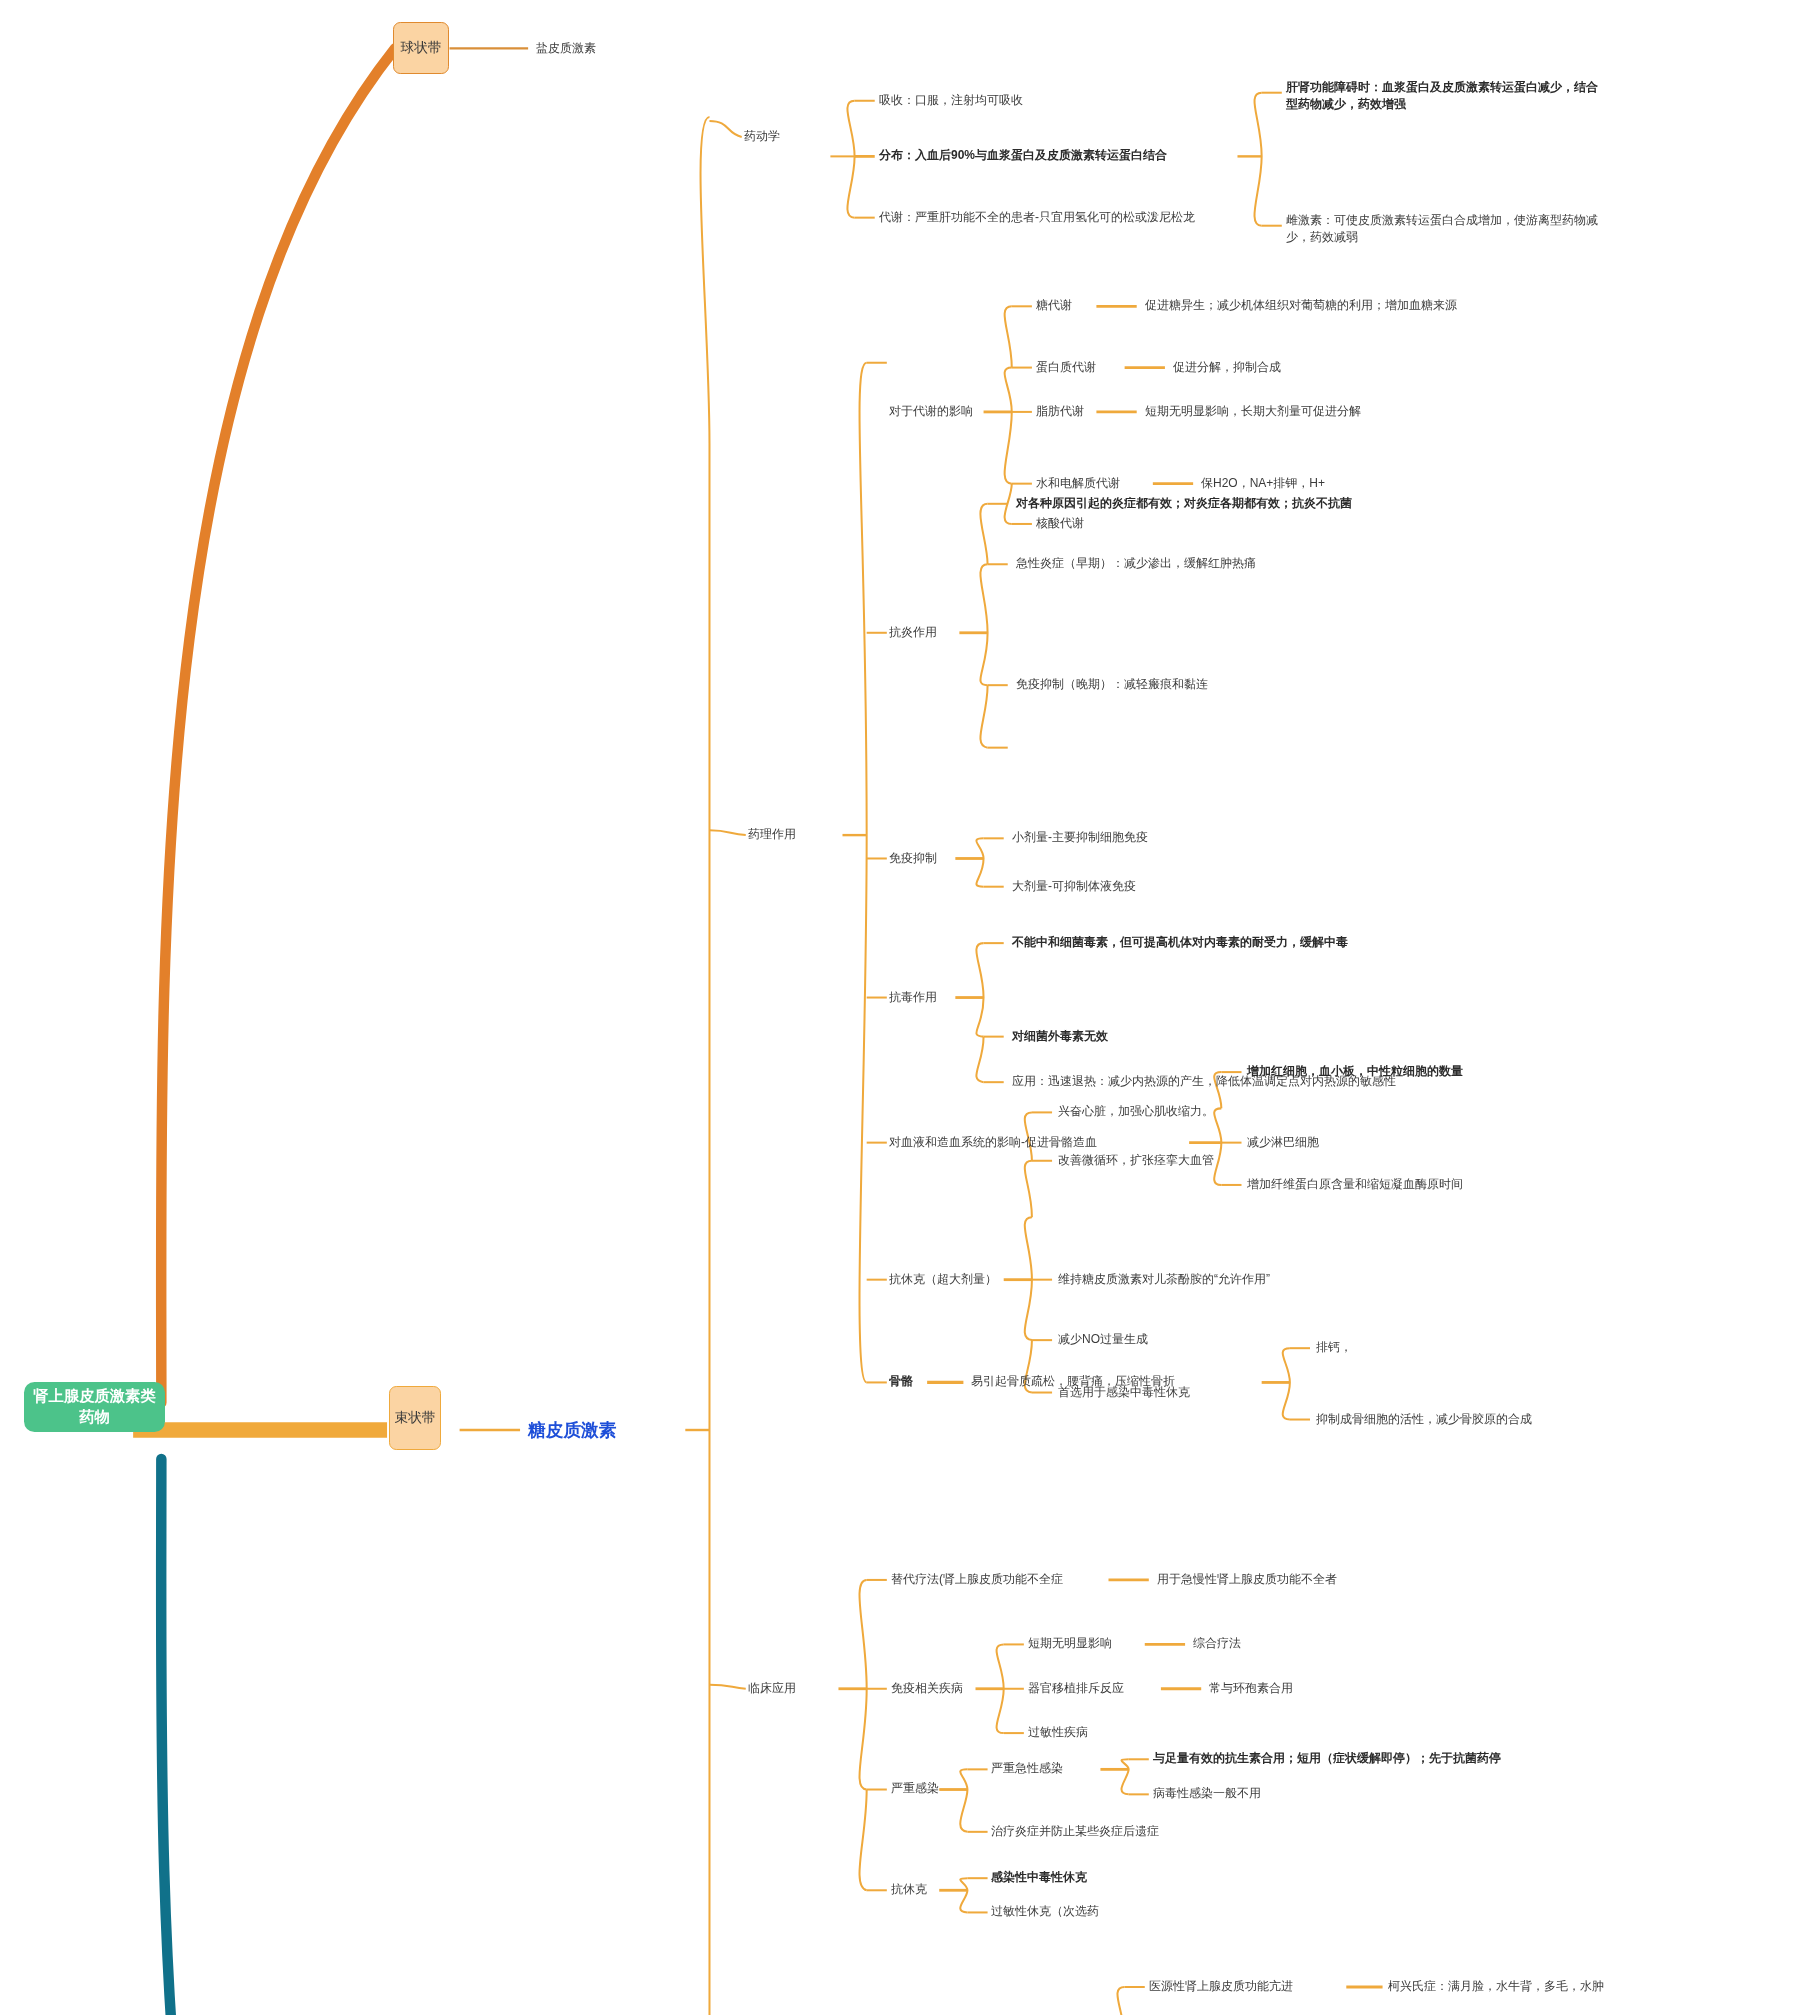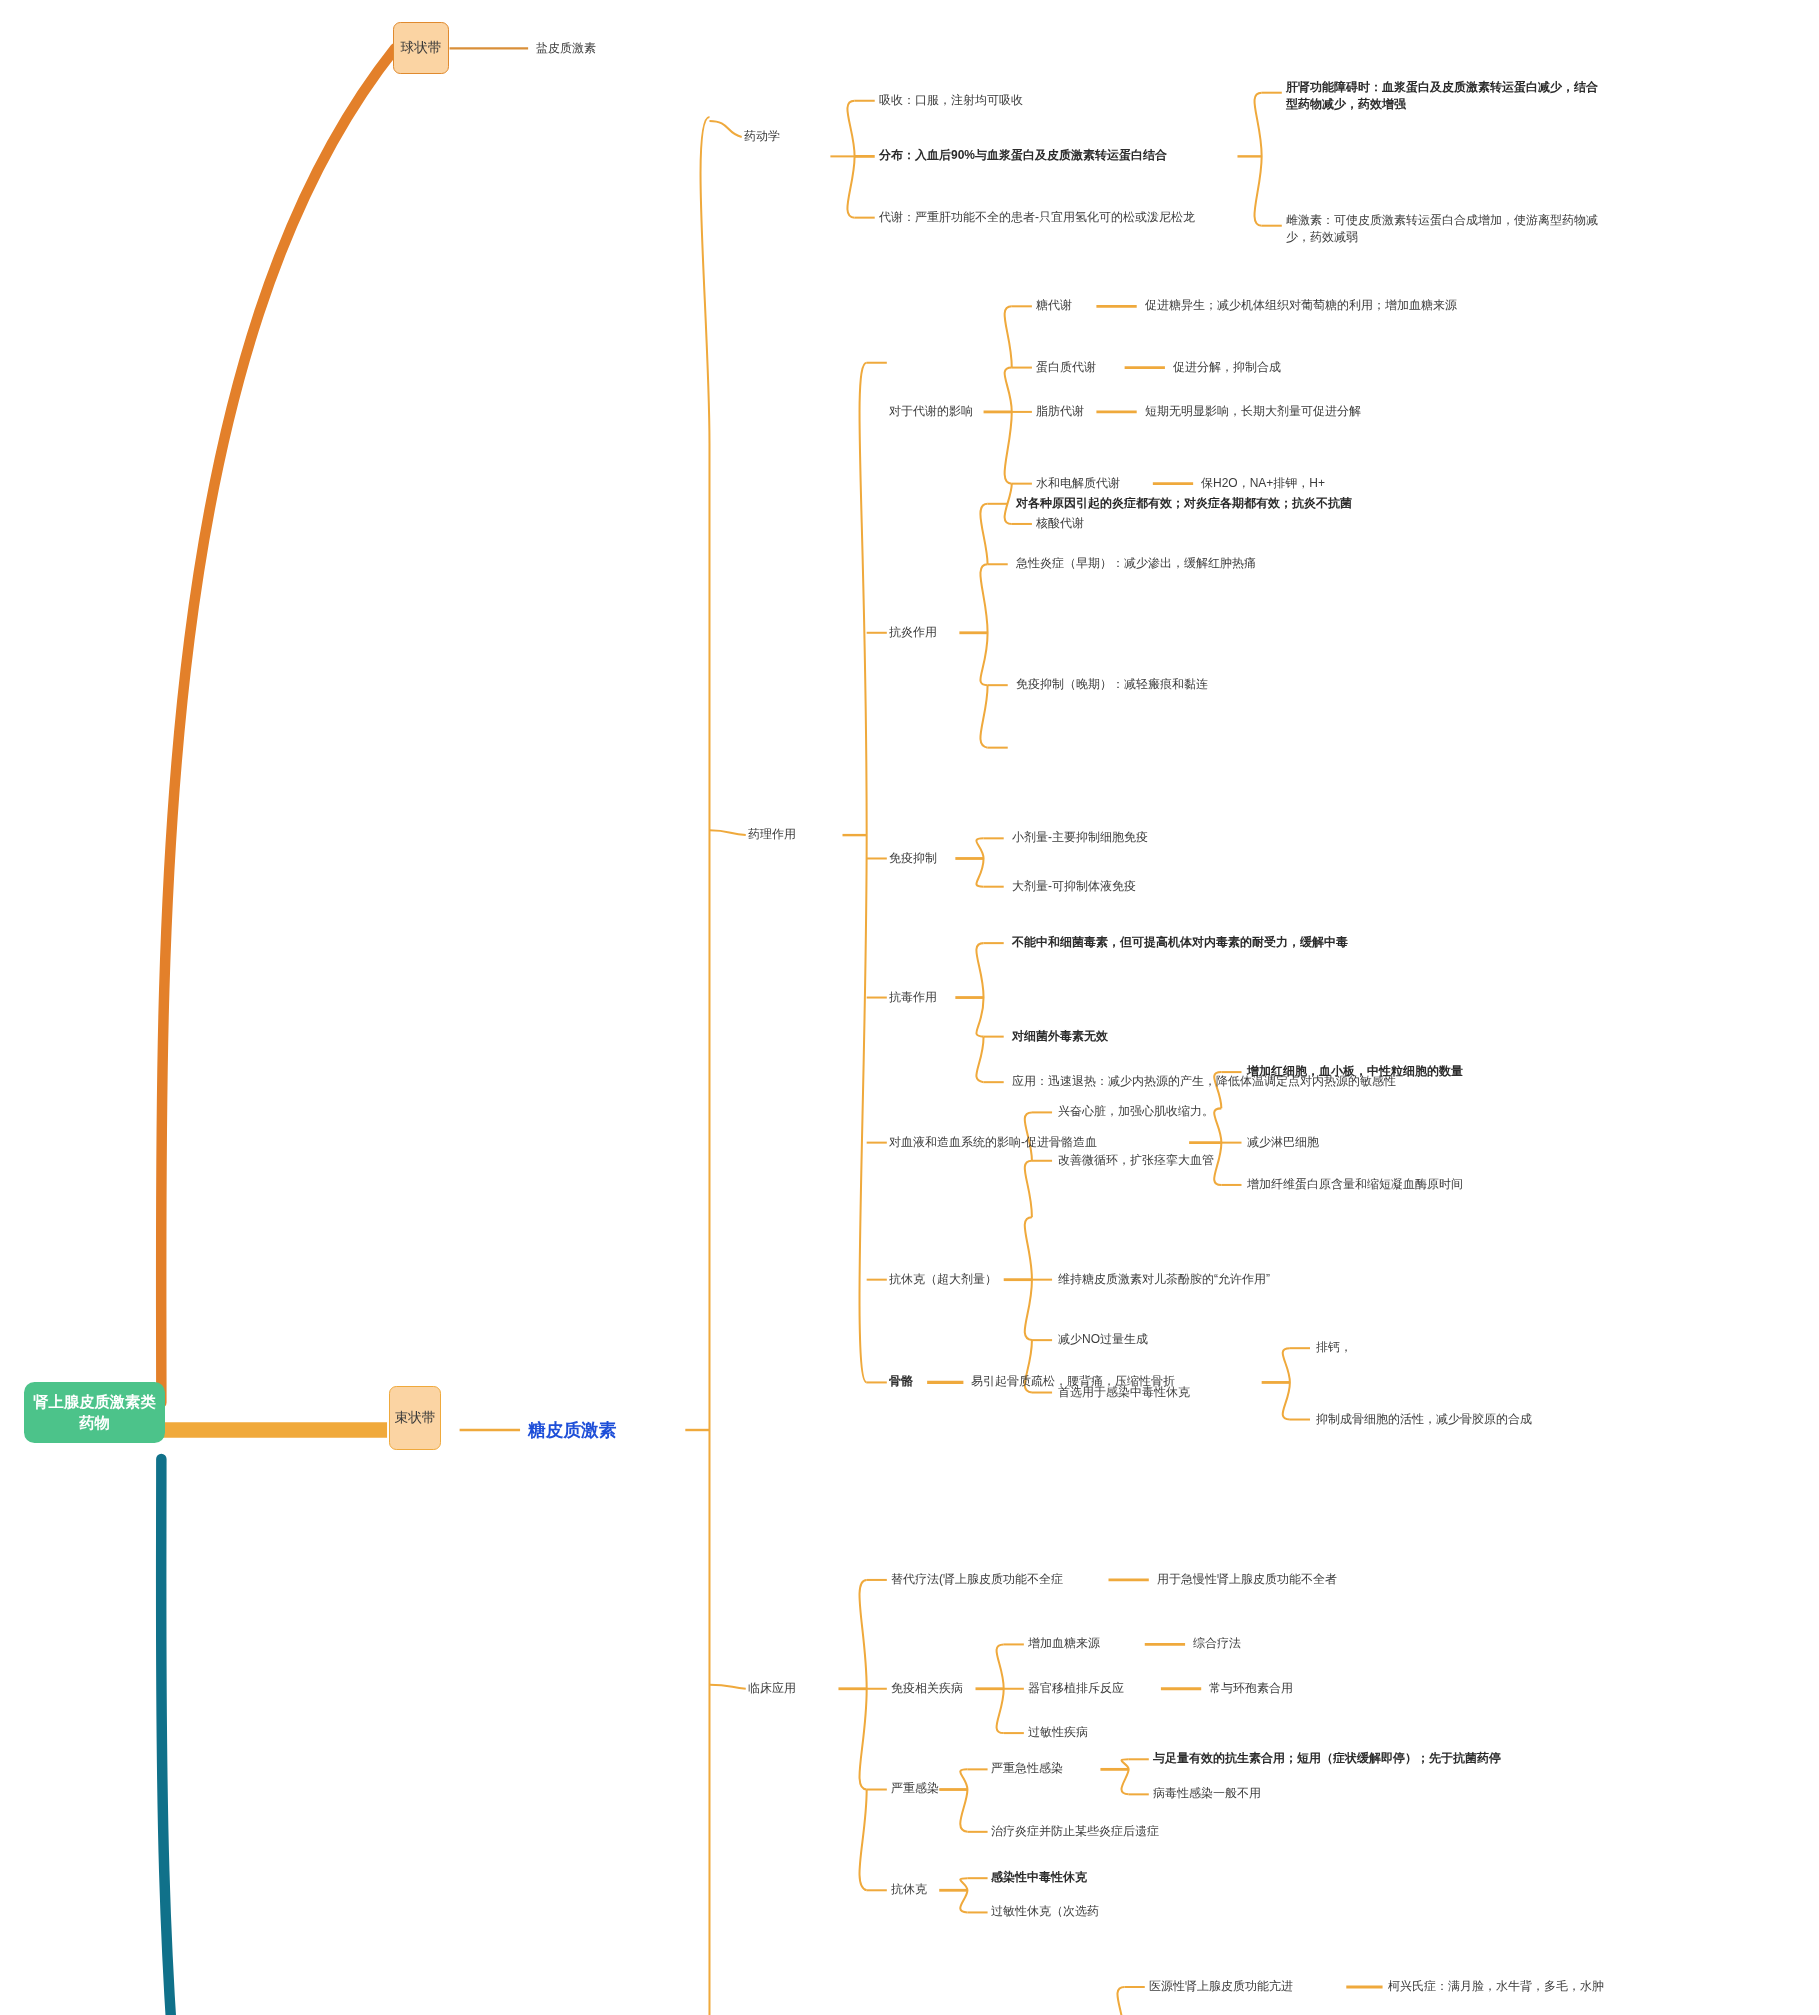--- a/index.html
+++ b/index.html
@@ -206,21 +206,21 @@
     <path d="M 2380 6090 L 2430 6090" stroke="#efa93c" stroke-width="5" fill="none"></path>
     <path d="M 2380 6195 L 2430 6195" stroke="#efa93c" stroke-width="5" fill="none"></path>
     <path d="M 2380 6315 L 2430 6315" stroke="#efa93c" stroke-width="5" fill="none"></path>
 
     <path d="M 2080 6474 L 2150 6474" stroke="#efa93c" stroke-width="8" fill="none"></path>
     <path d="M 2150 6430 C 2110 6430 2150 6450 2150 6474 C 2150 6500 2110 6530 2150 6533" stroke="#efa93c" stroke-width="5" fill="none"></path>
     <path d="M 2150 6430 L 2200 6430" stroke="#efa93c" stroke-width="5" fill="none"></path>
     <path d="M 2150 6533 L 2200 6533" stroke="#efa93c" stroke-width="5" fill="none"></path>
   </svg>
 
-  <div class="root" style="left:24px;top:1382px;width:141px;height:61px;">
+  <div class="root" style="left:24px;top:1382px;width:141px;height:50px;">
     <span>肾上腺皮质激素类药物</span>
   </div>
 
   <div class="zone orange" style="left:393px;top:22px;width:56px;height:52px;">
     <span>球状带</span>
   </div>
   <div class="side-label" style="left:536px;top:40px;">盐皮质激素</div>
 
   <div class="zone yellow" style="left:389px;top:1386px;width:52px;height:64px;">
     <span>束状带</span>
@@ -282,21 +282,21 @@
   <div class="node" style="left:971px;top:1373px;">易引起骨质疏松，腰背痛，压缩性骨折</div>
   <div class="node" style="left:1316px;top:1339px;">排钙，</div>
   <div class="node wrap" style="left:1316px;top:1411px;width:439px;">抑制成骨细胞的活性，减少骨胶原的合成</div>
 
   <div class="node" style="left:748px;top:1680px;">临床应用</div>
 
   <div class="node" style="left:891px;top:1571px;">替代疗法(肾上腺皮质功能不全症</div>
   <div class="node" style="left:1157px;top:1571px;">用于急慢性肾上腺皮质功能不全者</div>
 
   <div class="node" style="left:891px;top:1680px;">免疫相关疾病</div>
-  <div class="node" style="left:1028px;top:1635px;">增加血糖来源</div>
+  <div class="node" style="left:1028px;top:1635px;">短期无明显影响</div>
   <div class="node" style="left:1193px;top:1635px;">综合疗法</div>
   <div class="node" style="left:1028px;top:1680px;">器官移植排斥反应</div>
   <div class="node" style="left:1209px;top:1680px;">常与环孢素合用</div>
   <div class="node" style="left:1028px;top:1724px;">过敏性疾病</div>
 
   <div class="node" style="left:891px;top:1780px;">严重感染</div>
   <div class="node" style="left:991px;top:1760px;">严重急性感染</div>
   <div class="node bold" style="left:1153px;top:1750px;">与足量有效的抗生素合用；短用（症状缓解即停）；先于抗菌药停</div>
   <div class="node" style="left:1153px;top:1785px;">病毒性感染一般不用</div>
   <div class="node" style="left:991px;top:1823px;">治疗炎症并防止某些炎症后遗症</div>

